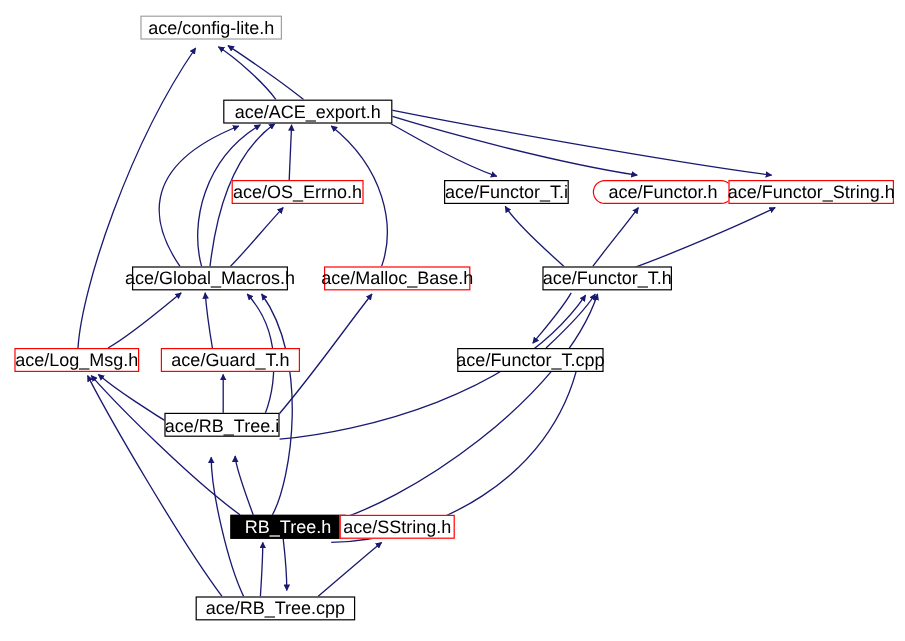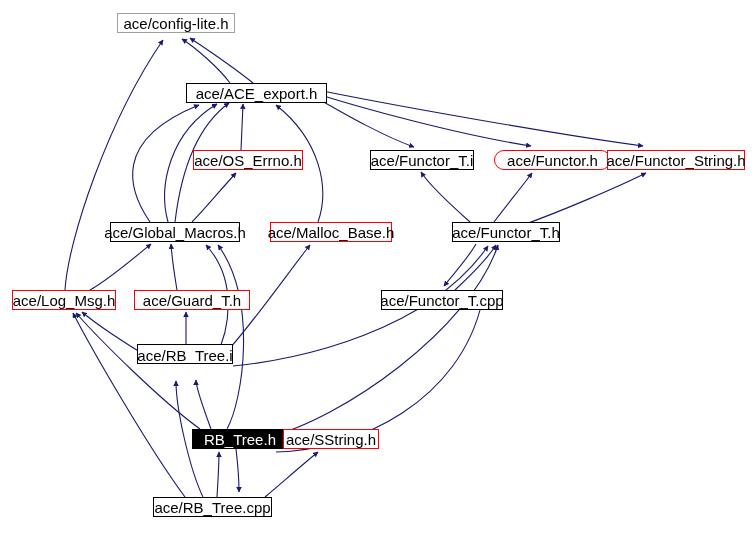--- a/index.html
+++ b/index.html
@@ -141,18 +141,18 @@
       </div>
       <div class="node" style="left: 137px; top: 344px; width: 96px; align-items: flex-end;">
         <span class="lbl">ace/RB_Tree.i</span>
       </div>
       <div class="node current" style="left: 192px; top: 429px; width: 96px;">
         <span class="lbl">RB_Tree.h</span>
       </div>
       <div class="node red" style="left: 283px; top: 429px; width: 96px;">
         <span class="lbl">ace/SString.h</span>
       </div>
-      <div class="node" style="left: 153px; top: 497px; width: 119px;">
+      <div class="node" style="left: 163px; top: 497px; width: 133px;">
         <span class="lbl">ace/RB_Tree.cpp</span>
       </div>
     </div>
 
 </div>
 
 </body></html>

